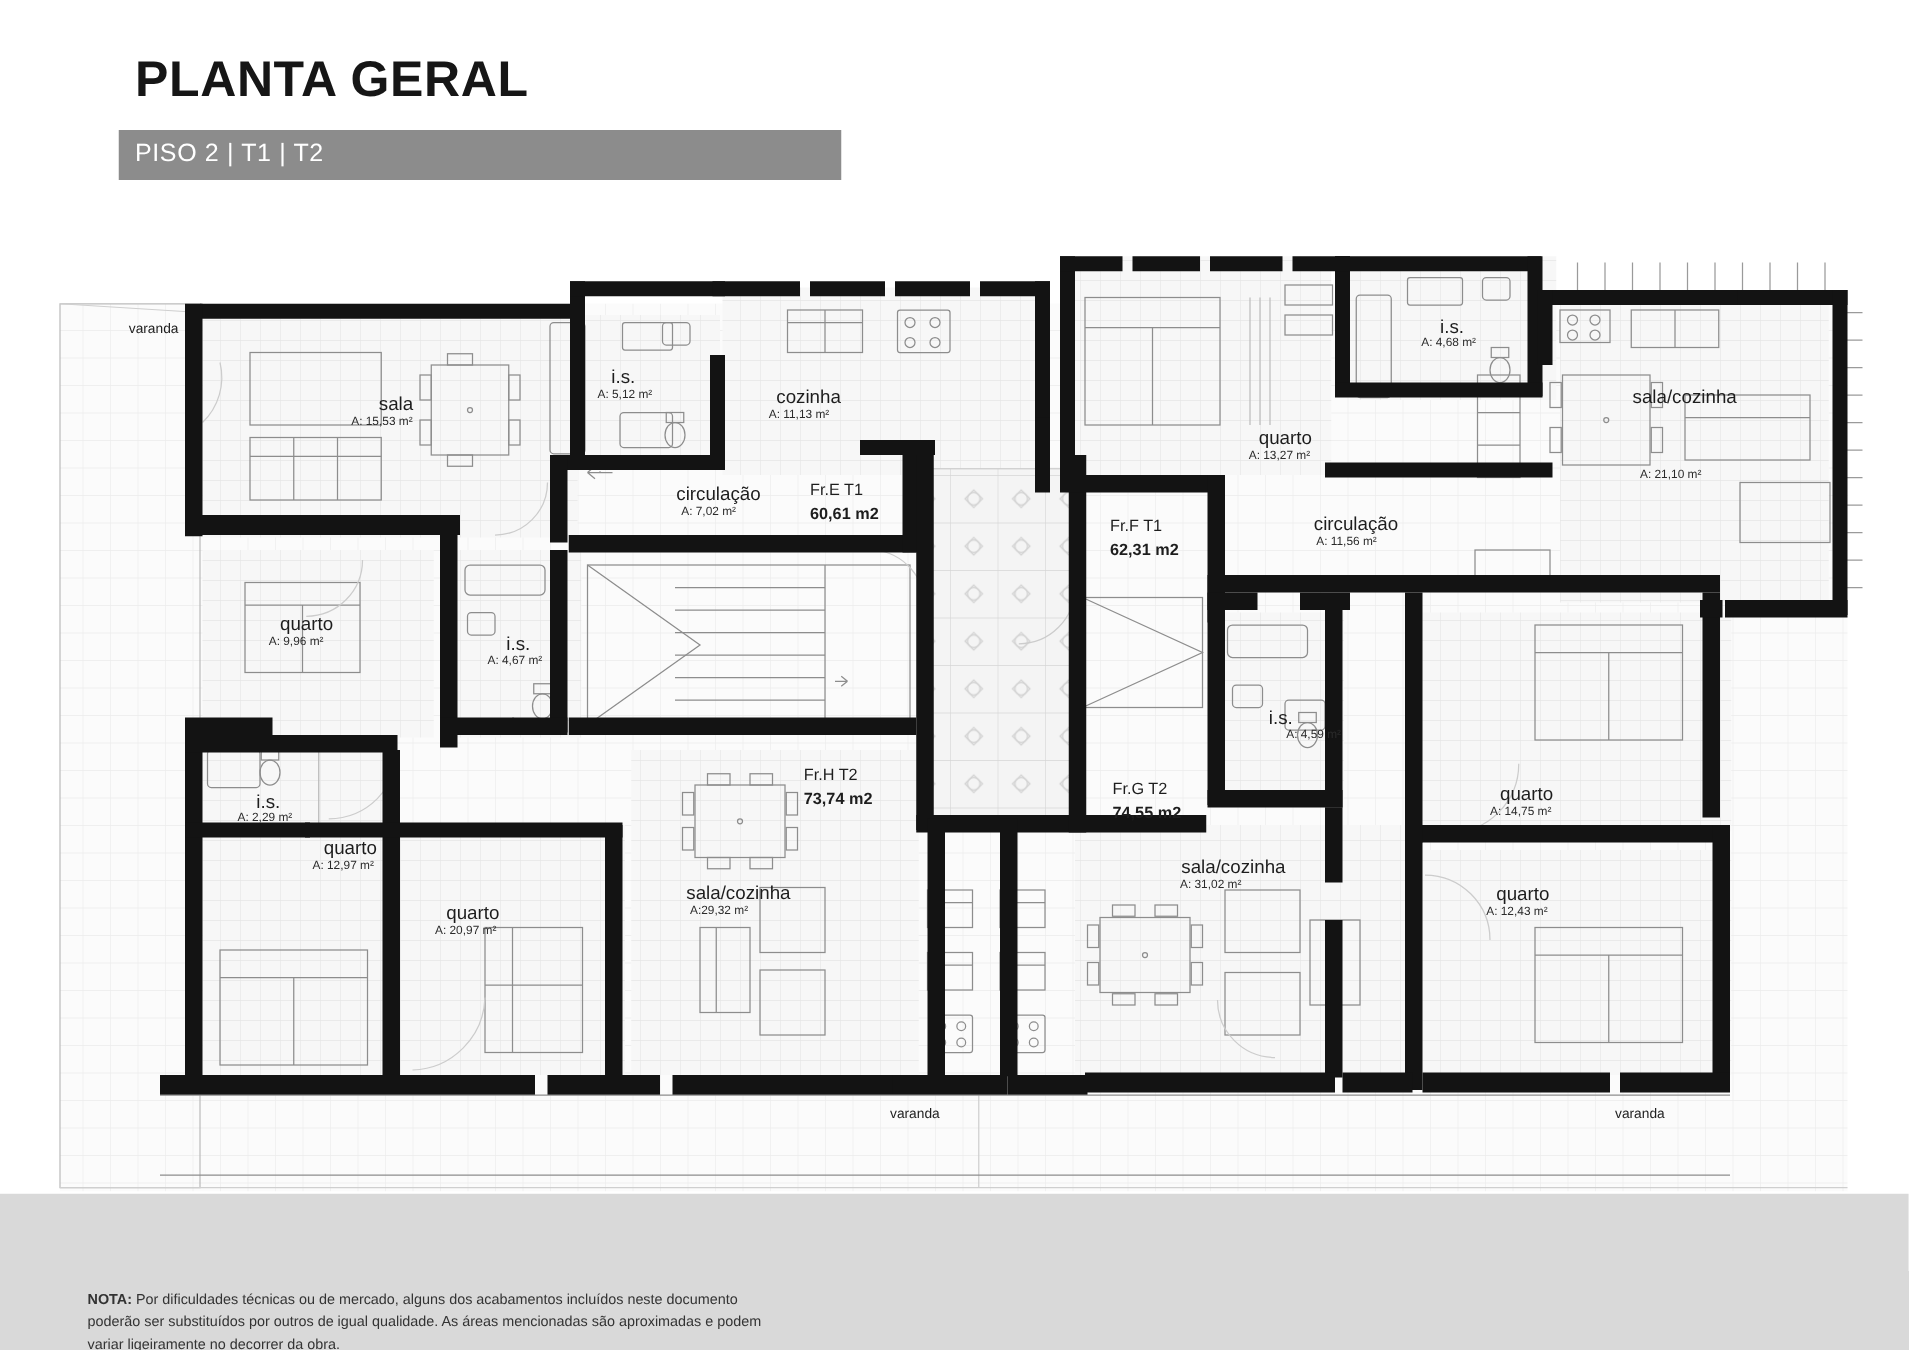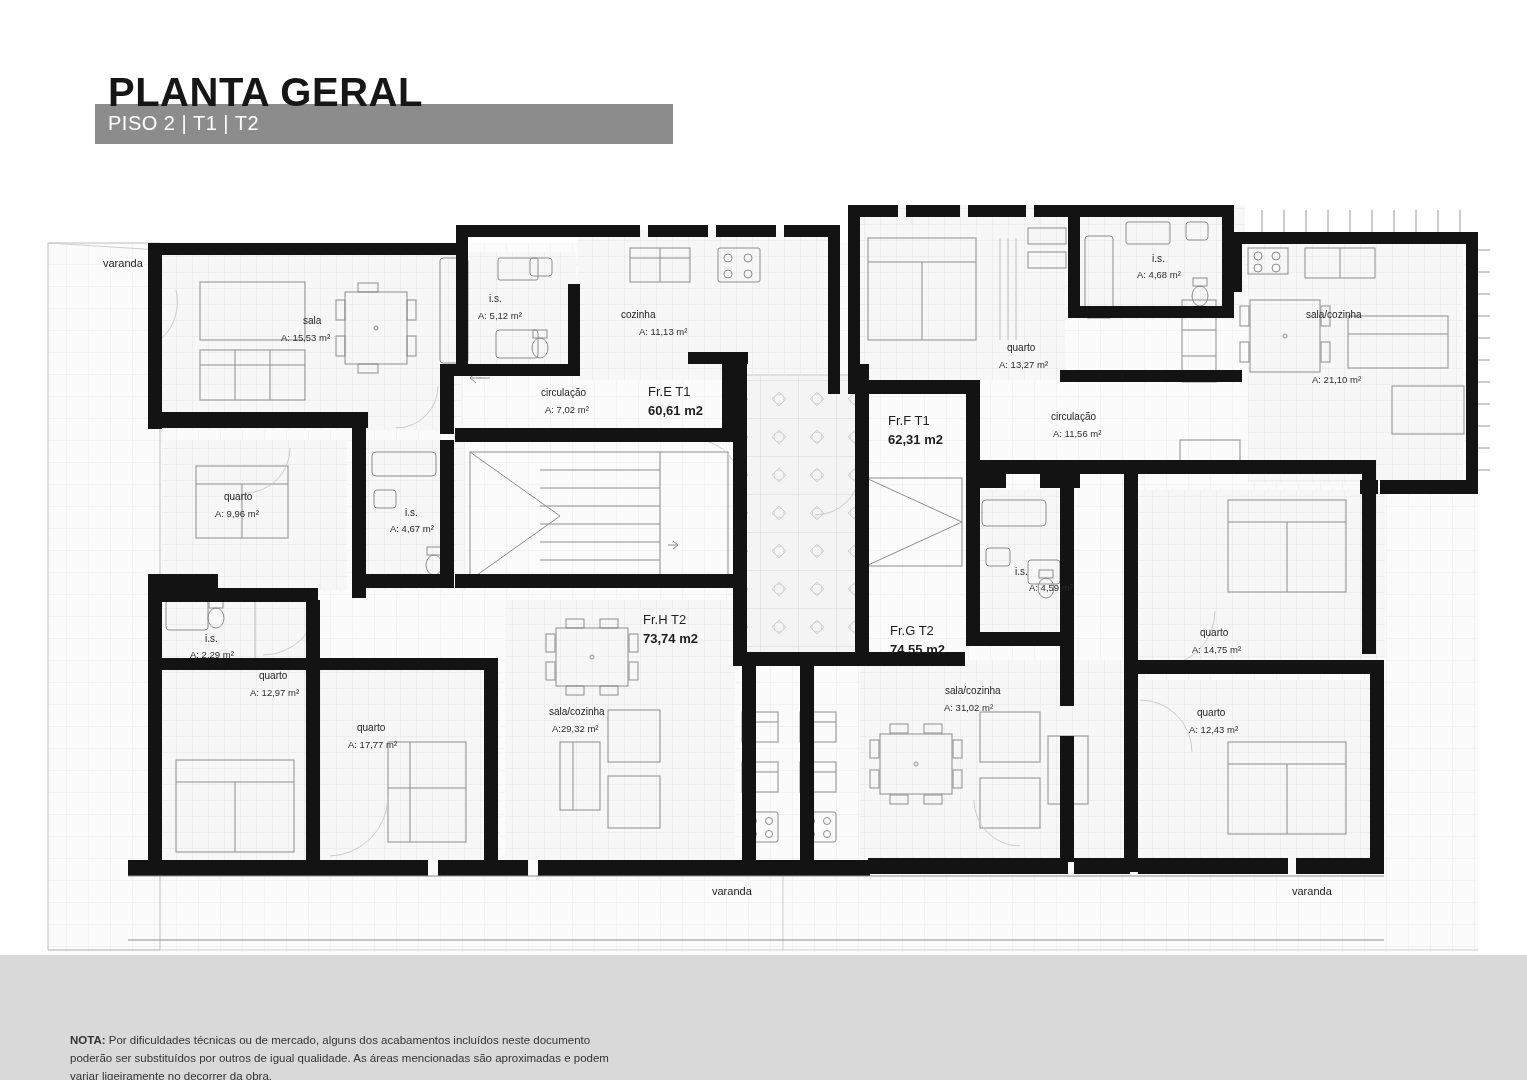--- a/index.html
+++ b/index.html
@@ -18,21 +18,20 @@
 
   
   #page-title {
     position: absolute;
     left: 108px;
     top: 42px;
     font-size: 40px;
     font-weight: bold;
     letter-spacing: 0.5px;
     color: #161616;
-    margin-top: 28px;
   }
   #subtitle-bar {
     position: absolute;
     left: 95px;
     top: 104px;
     width: 578px;
     height: 40px;
     background: #8c8c8c;
   }
   #subtitle-text {
@@ -73,21 +72,21 @@
   }
   #footer-note b { font-weight: bold; }
 
   
   .lbl {
     position: absolute;
     font-size: 11px;
     color: #1d1d1d;
     white-space: nowrap;
   }
-  .lbl.name { font-size: 10px; }
+  .lbl.name { font-size: 15px; }
   .lbl.area { font-size: 9.5px; color: #2b2b2b; }
   .lbl.unit-code { font-size: 13px; }
   .lbl.unit-area { font-size: 13px; font-weight: bold; }
   .lbl.varanda { font-size: 11px; }
 </style>
 </head>
 <body>
 
 <div id="subtitle-bar"></div>
 <div id="page-title">PLANTA GERAL</div>
@@ -447,21 +446,21 @@
   
   <div class="lbl name" style="left:303px; top:315px;">sala</div>
   <div class="lbl area" style="left:281px; top:332px;">A: 15,53 m²</div>
 
   
   <div class="lbl name" style="left:489px; top:293px;">i.s.</div>
   <div class="lbl area" style="left:478px; top:310px;">A: 5,12 m²</div>
 
   
   <div class="lbl name" style="left:621px; top:309px;">cozinha</div>
-  <div class="lbl area" style="left:615px; top:326px;margin-left:24px;">A: 11,13 m²</div>
+  <div class="lbl area" style="left:615px; top:326px;">A: 11,13 m²</div>
 
   
   <div class="lbl name" style="left:541px; top:387px;">circulação</div>
   <div class="lbl area" style="left:545px; top:404px;">A: 7,02 m²</div>
 
   
   <div class="lbl name" style="left:224px; top:491px;">quarto</div>
   <div class="lbl area" style="left:215px; top:508px;">A: 9,96 m²</div>
 
   
@@ -471,21 +470,21 @@
   
   <div class="lbl name" style="left:205px; top:633px;">i.s.</div>
   <div class="lbl area" style="left:190px; top:649px;">A: 2,29 m²</div>
 
   
   <div class="lbl name" style="left:259px; top:670px;">quarto</div>
   <div class="lbl area" style="left:250px; top:687px;">A: 12,97 m²</div>
 
   
   <div class="lbl name" style="left:357px; top:722px;">quarto</div>
-  <div class="lbl area" style="left:348px; top:739px;">A: 17,77 m²</div>
+  <div class="lbl area" style="left:348px; top:739px;">A: 20,97 m²</div>
 
   
   <div class="lbl name" style="left:549px; top:706px;">sala/cozinha</div>
   <div class="lbl area" style="left:552px; top:723px;">A:29,32 m²</div>
 
   
   <div class="lbl name" style="left:1007px; top:342px;">quarto</div>
   <div class="lbl area" style="left:999px; top:359px;">A: 13,27 m²</div>
 
   

